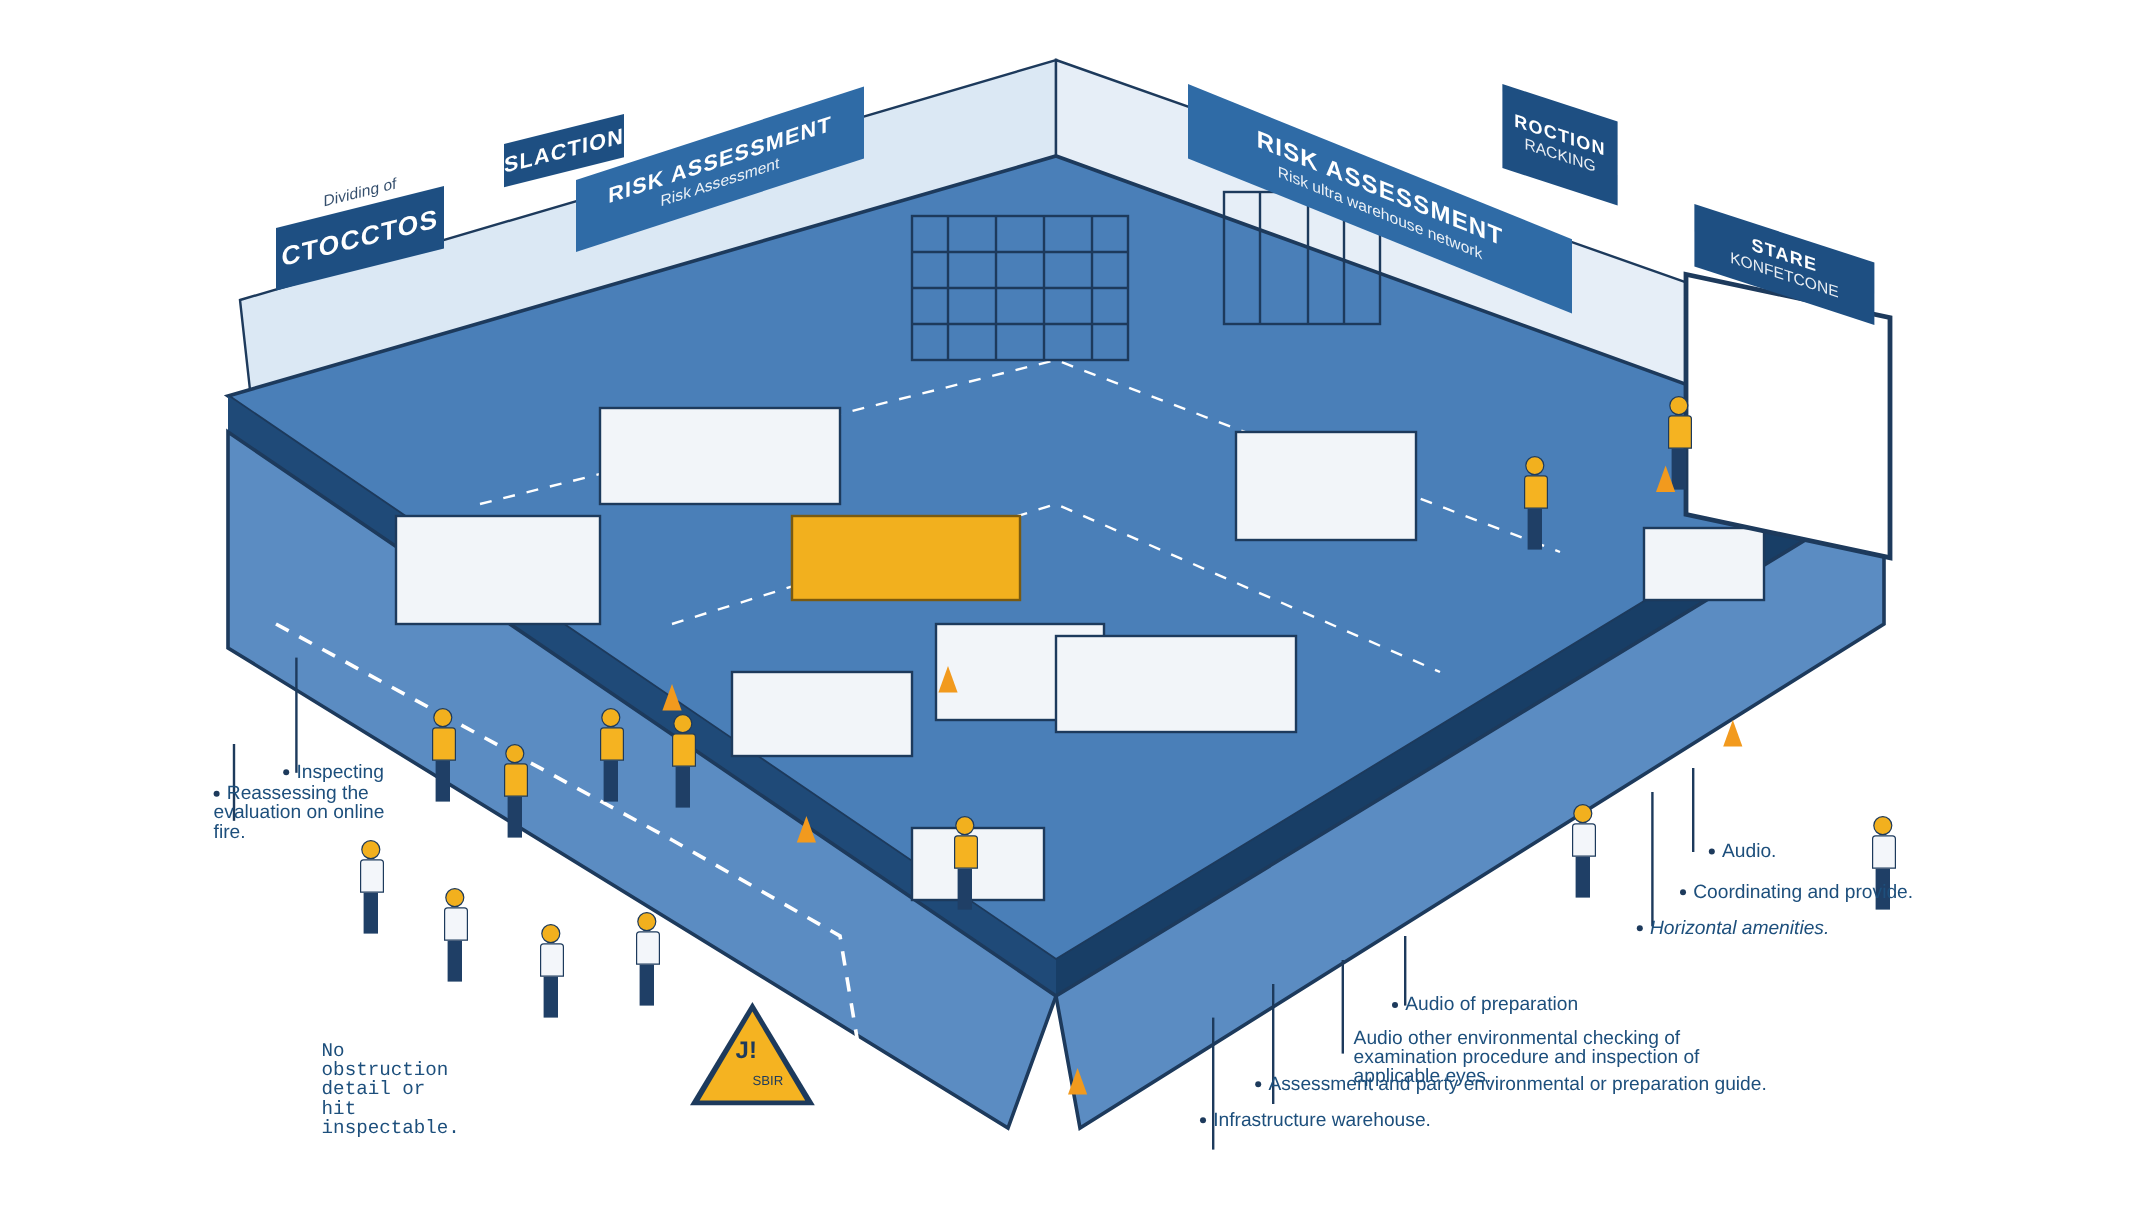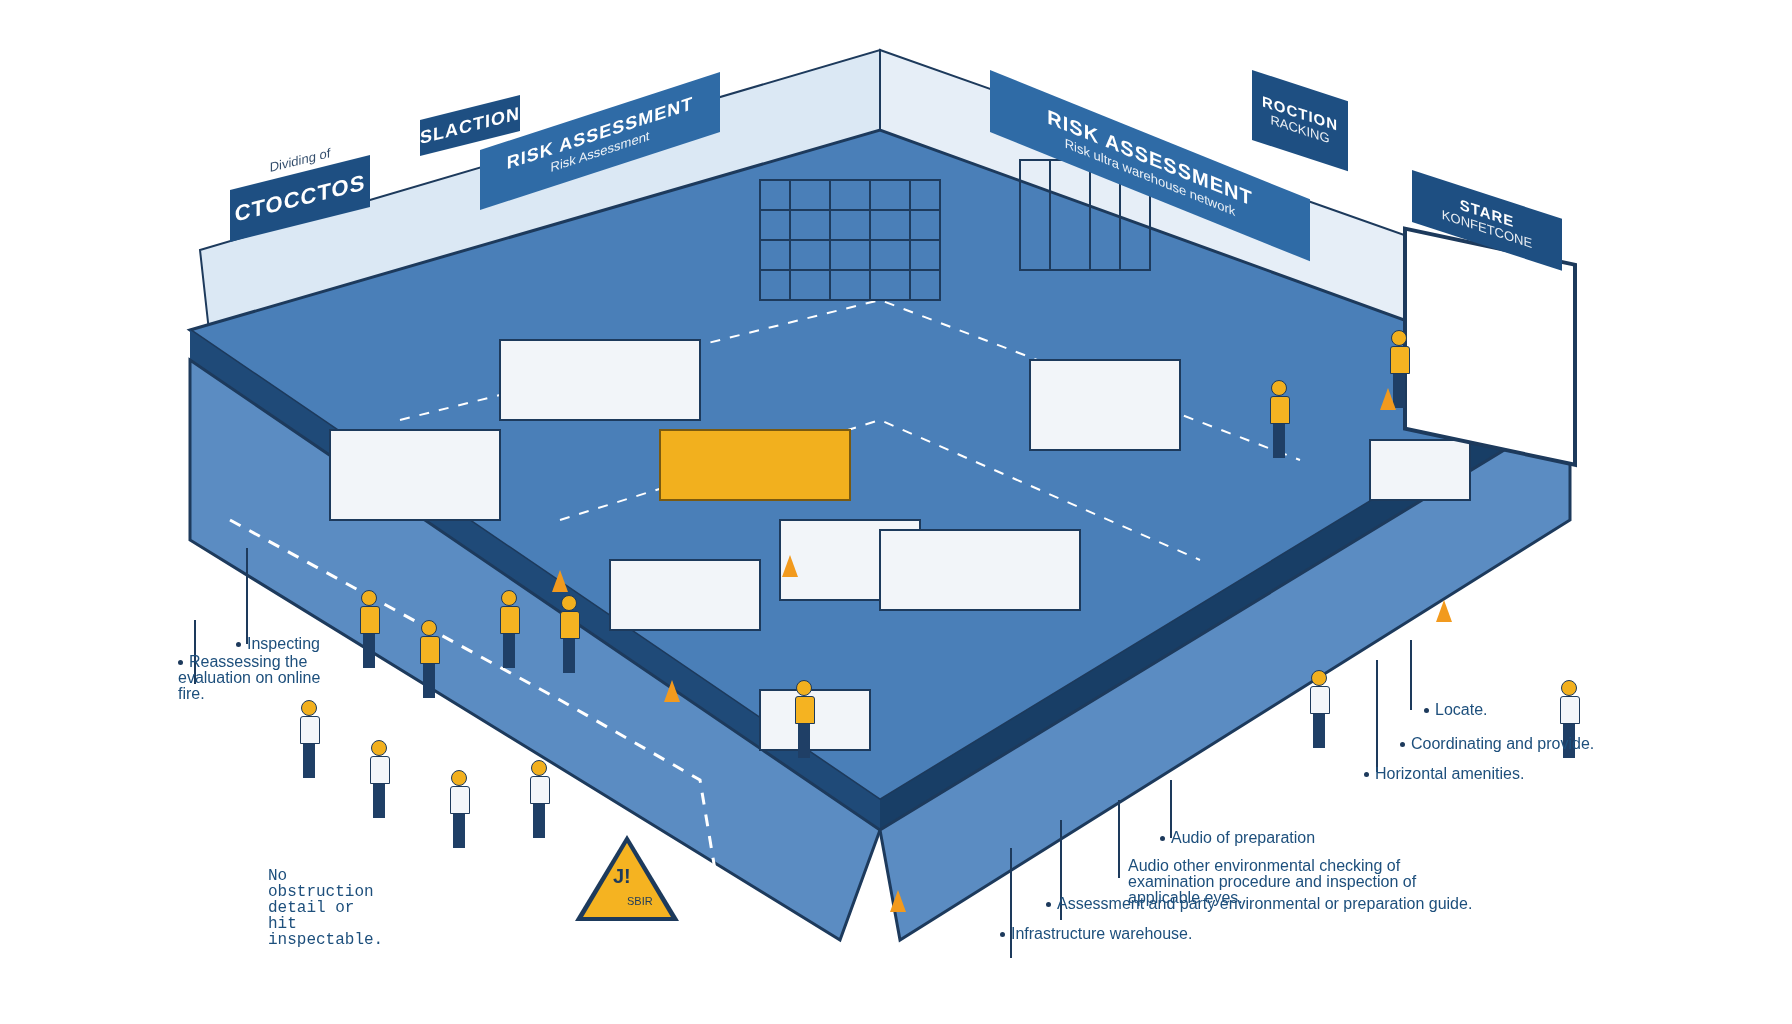--- a/index.html
+++ b/index.html
@@ -180,26 +180,26 @@
 <div class="callout" style="left:178px;top:654px;width:160px;">
   <span class="dot"></span><span>Reassessing the evaluation on online fire.</span>
 </div>
 <div class="callout" style="left:268px;top:868px;width:120px;font-family:Liberation Mono, monospace;">
   <span>No obstruction detail or hit inspectable.</span>
 </div>
 
 <div class="leader" style="left:1410px;top:640px;height:70px;"></div>
 <div class="leader" style="left:1376px;top:660px;height:112px;"></div>
 <div class="callout" style="left:1424px;top:702px;">
-  <span class="dot"></span><span>Locate.</span>
+  <span class="dot"></span><span>Audio.</span>
 </div>
 <div class="callout" style="left:1400px;top:736px;">
   <span class="dot"></span><span>Coordinating and provide.</span>
 </div>
-<div class="callout" style="left:1364px;top:766px;">
+<div class="callout" style="left:1364px;top:766px;font-style:italic;">
   <span class="dot"></span><span>Horizontal amenities.</span>
 </div>
 
 <div class="leader" style="left:1170px;top:780px;height:58px;"></div>
 <div class="leader" style="left:1118px;top:800px;height:78px;"></div>
 <div class="leader" style="left:1060px;top:820px;height:100px;"></div>
 <div class="leader" style="left:1010px;top:848px;height:110px;"></div>
 <div class="callout" style="left:1160px;top:830px;">
   <span class="dot"></span><span>Audio of preparation</span>
 </div>

